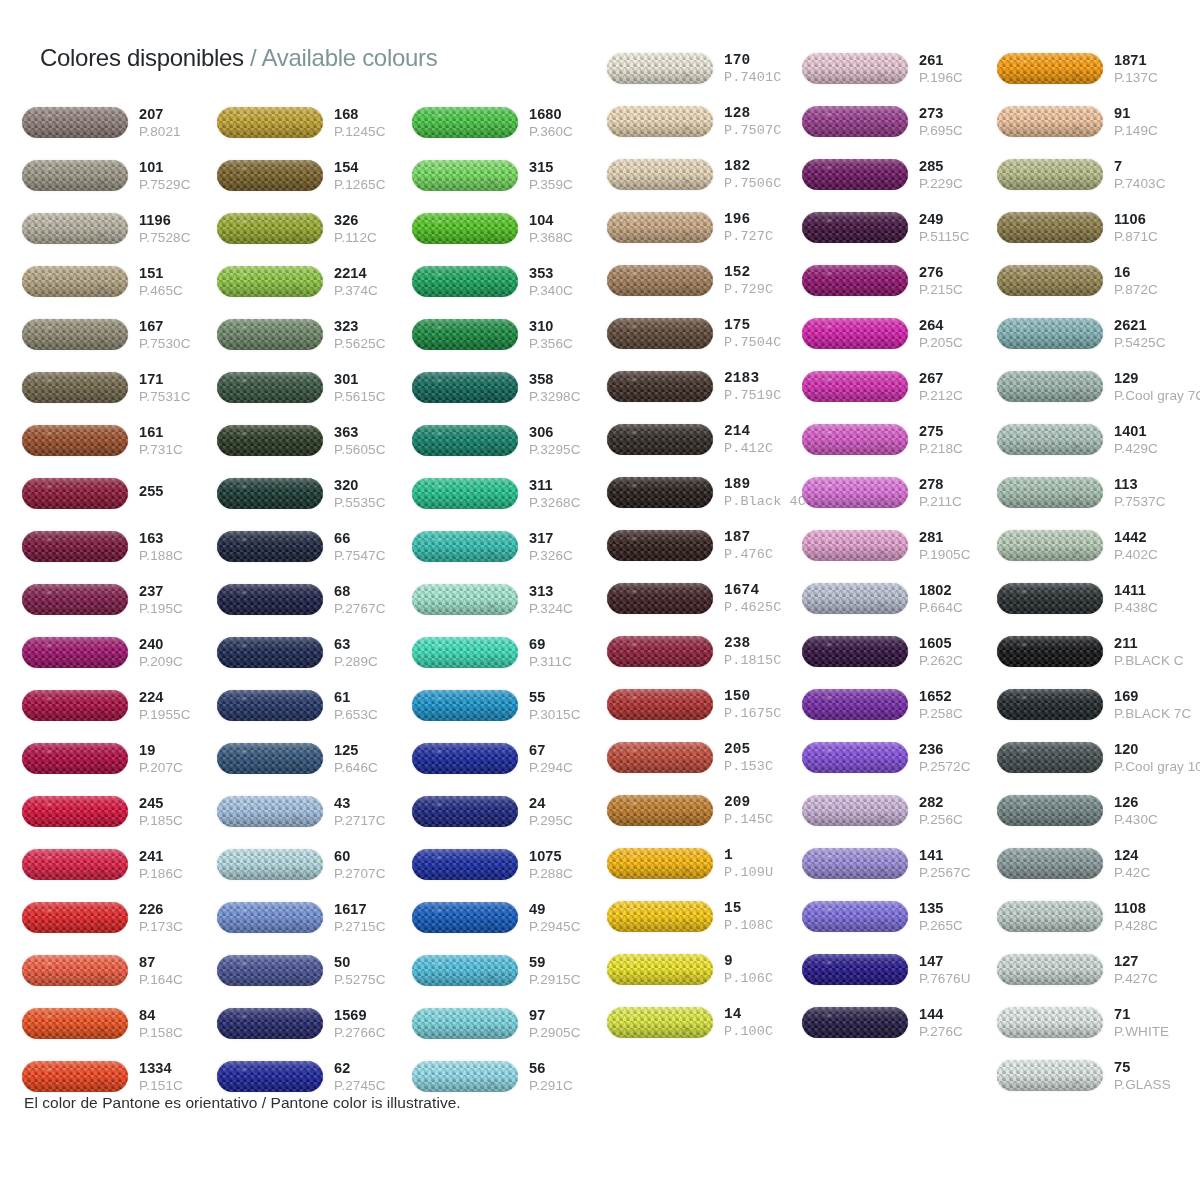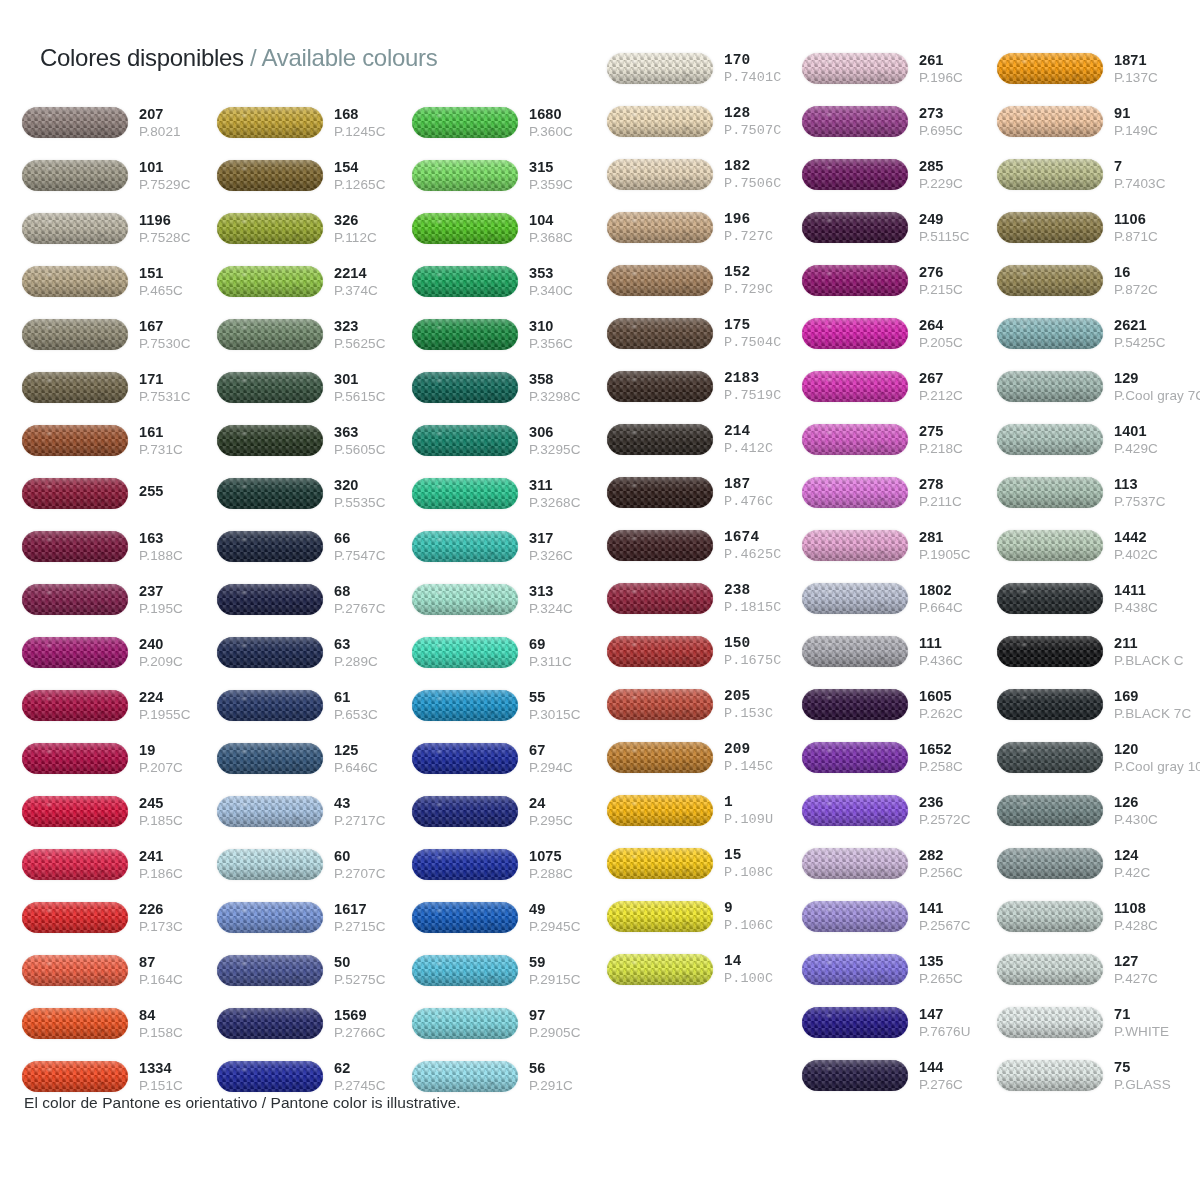--- a/index.html
+++ b/index.html
@@ -707,20 +707,29 @@
           <div class="cord-wrap">
             <div class="cord" style="background: rgb(44, 37, 32);"></div>
           </div>
           <div class="labels">
             <span class="code">214</span>
             <span class="pantone">P.412C</span>
           </div>
         </div>
         <div class="swatch-row">
           <div class="cord-wrap">
+            <div class="cord" style="background: rgb(34, 24, 20);"></div>
+          </div>
+          <div class="labels">
+            <span class="code">189</span>
+            <span class="pantone">P.Black 4C</span>
+          </div>
+        </div>
+        <div class="swatch-row">
+          <div class="cord-wrap">
             <div class="cord" style="background: rgb(45, 26, 22);"></div>
           </div>
           <div class="labels">
             <span class="code">187</span>
             <span class="pantone">P.476C</span>
           </div>
         </div>
         <div class="swatch-row">
           <div class="cord-wrap">
             <div class="cord" style="background: rgb(59, 27, 29);"></div>
@@ -894,29 +903,20 @@
             <span class="pantone">P.1905C</span>
           </div>
         </div>
         <div class="swatch-row">
           <div class="cord-wrap">
             <div class="cord" style="background: rgb(183, 190, 210);"></div>
           </div>
           <div class="labels">
             <span class="code">1802</span>
             <span class="pantone">P.664C</span>
-          </div>
-        </div>
-        <div class="swatch-row">
-          <div class="cord-wrap">
-            <div class="cord" style="background: rgb(168, 168, 176);"></div>
-          </div>
-          <div class="labels">
-            <span class="code">111</span>
-            <span class="pantone">P.436C</span>
           </div>
         </div>
         <div class="swatch-row">
           <div class="cord-wrap">
             <div class="cord" style="background: rgb(45, 13, 60);"></div>
           </div>
           <div class="labels">
             <span class="code">1605</span>
             <span class="pantone">P.262C</span>
           </div>

